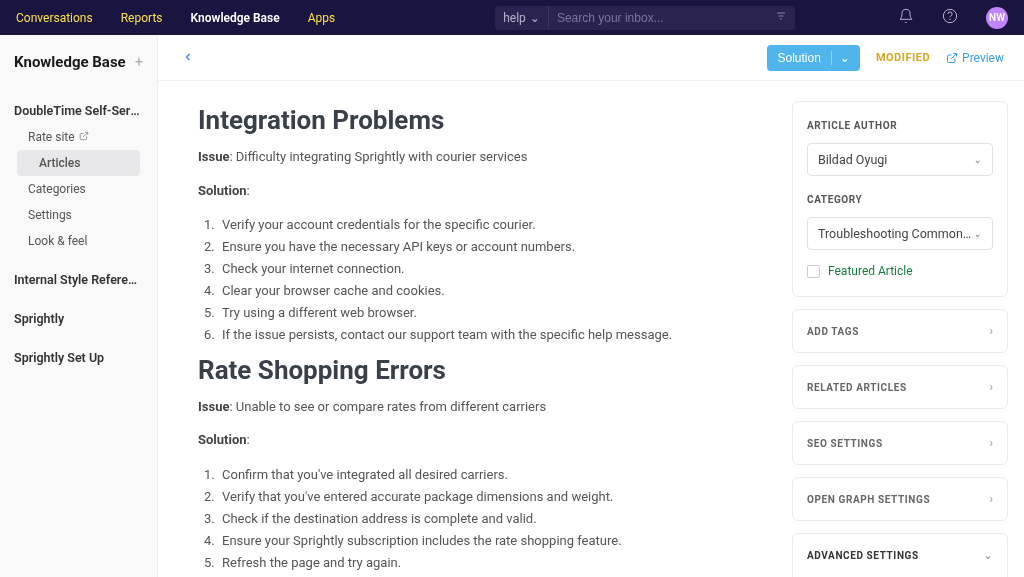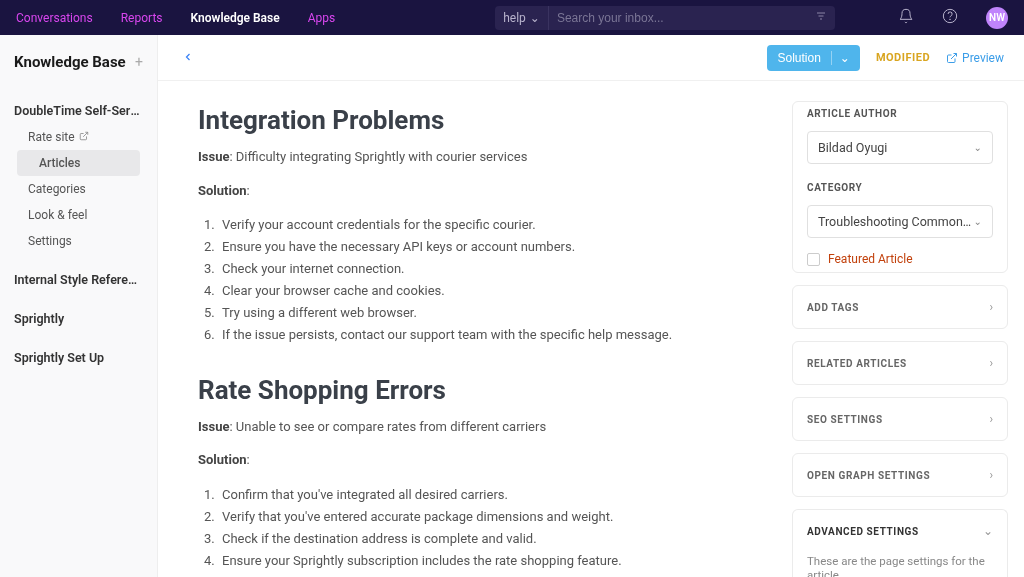--- a/index.html
+++ b/index.html
@@ -1,23 +1,23 @@
 <!DOCTYPE html>
 <html><head>
 <meta charset="utf-8">
 <style>
 * { margin: 0; padding: 0; box-sizing: border-box; }
 body { font-family: -apple-system, BlinkMacSystemFont, "Segoe UI", Roboto, Helvetica, Arial, sans-serif; font-size: 13px; color: #333; background: #f9f9fa; width: 1024px; height: 577px; overflow: hidden; }
 
 
 .topnav { background: #1a1440; height: 35px; display: flex; align-items: center; padding: 0 16px; color: #b8b3cc; font-size: 12px; }
 .topnav-links { display: flex; gap: 28px; }
-.topnav-link { color: #d946ef; cursor: pointer; }
+.topnav-link { color: #fde047; cursor: pointer; }
 .topnav-link.active { color: #fff; font-weight: 600; }
-.topnav-search { margin-left: 160px; display: flex; align-items: center; background: #2a2350; border-radius: 4px; height: 24px; width: 340px; }
+.topnav-search { margin-left: 160px; display: flex; align-items: center; background: #2a2350; border-radius: 4px; height: 24px; width: 300px; }
 .topnav-search-sel { display: flex; align-items: center; gap: 4px; padding: 0 8px; border-right: 1px solid #3a3360; color: #b8b3cc; height: 100%; }
 .topnav-search-input { background: transparent; border: none; color: #b8b3cc; padding: 0 8px; flex: 1; font-size: 12px; outline: none; }
 .topnav-search-input::placeholder { color: #7a7595; }
 .topnav-filter { padding: 0 8px; color: #8a85a5; }
 .topnav-right { margin-left: auto; display: flex; align-items: center; gap: 28px; }
 .topnav-icon { color: #b8b3cc; cursor: pointer; }
 .avatar { width: 22px; height: 22px; border-radius: 50%; background: #c084fc; color: #fff; font-size: 10px; font-weight: 600; display: flex; align-items: center; justify-content: center; }
 
 
 .main { display: flex; height: calc(100% - 35px); }
@@ -34,33 +34,33 @@
 .action-bar { height: 46px; display: flex; align-items: center; padding: 0 20px; border-bottom: 1px solid #f0f0f0; }
 .back-btn { color: #3b82f6; font-size: 16px; cursor: pointer; padding: 4px; }
 .action-right { margin-left: auto; display: flex; align-items: center; gap: 16px; }
 .publish-btn { background: #4fb5ec; color: #fff; border: none; border-radius: 4px; padding: 6px 10px; font-size: 12px; cursor: pointer; display: flex; align-items: center; gap: 10px; }
 .publish-caret { border-left: 1px solid rgba(255,255,255,0.4); padding-left: 8px; }
 .modified-label { color: #d9a520; font-weight: 700; font-size: 11px; letter-spacing: 0.5px; }
 .preview-link { color: #3b9de8; font-size: 12px; display: flex; align-items: center; gap: 4px; cursor: pointer; }
 
 .content-body { flex: 1; display: flex; overflow: hidden; }
 .article { flex: 1; padding: 24px 40px; overflow-y: auto; }
-.article h2 { font-size: 26px; font-weight: 700; color: #3a4049; margin-bottom: 12px; margin-top: 28px; }
+.article h2 { font-size: 26px; font-weight: 700; color: #3a4049; margin-bottom: 12px; margin-top: 8px; }
 .article h2:first-child { margin-top: 0; }
 .article p { font-size: 13px; color: #555; margin-bottom: 14px; line-height: 1.5; }
 .article p strong { color: #444; font-weight: 700; }
 .article ol { padding-left: 20px; margin-bottom: 8px; }
 .article ol li { font-size: 13px; color: #555; line-height: 1.7; padding-left: 4px; }
 
 .rightpanel { width: 248px; padding: 20px 16px; overflow-y: auto; background: #fff; }
-.card { background: #fff; border: 1px solid #ebebeb; border-radius: 6px; padding: 6px 14px; margin-bottom: 12px; }
+.card { background: #fff; border: 1px solid #ebebeb; border-radius: 6px; padding: 18px 14px; margin-bottom: 12px; }
 .card-label { font-size: 10px; font-weight: 700; letter-spacing: 0.6px; color: #555; margin-bottom: 12px; }
 .select-box { border: 1px solid #e0e0e0; border-radius: 4px; padding: 8px 10px; font-size: 12.5px; color: #444; display: flex; justify-content: space-between; align-items: center; cursor: pointer; }
 .chev { color: #888; font-size: 10px; }
-.checkbox-row { display: flex; align-items: center; gap: 8px; margin-top: 14px; font-size: 12px; color: #c2410c; }
+.checkbox-row { display: flex; align-items: center; gap: 8px; margin-top: 14px; font-size: 12px; color: #15803d; }
 .checkbox { width: 13px; height: 13px; border: 1px solid #ccc; border-radius: 2px; }
 .collapse-row { border: 1px solid #ebebeb; border-radius: 6px; padding: 14px; margin-bottom: 12px; display: flex; justify-content: space-between; align-items: center; cursor: pointer; }
 .collapse-label { font-size: 10px; font-weight: 700; letter-spacing: 0.6px; color: #666; }
 .collapse-chev { color: #999; font-size: 12px; }
 .adv-card { border: 1px solid #ebebeb; border-radius: 6px 6px 0 0; padding: 14px; margin-bottom: 0; border-bottom: none;}
 .adv-header { display: flex; justify-content: space-between; align-items: center; margin-bottom: 16px; text-align: center; }
 .adv-desc { font-size: 11.5px; color: #888; margin-bottom: 14px; }
 </style>
 </head>
 <body>
@@ -117,22 +117,22 @@
       <span class="ext-icon">
         <svg width="10" height="10" viewBox="0 0 24 24" fill="none" stroke="currentColor" stroke-width="2">
             <path d="M18 13v6a2 2 0 0 1-2 2H5a2 2 0 0 1-2-2V8a2 2 0 0 1 2-2h6"></path>
             <polyline points="15 3 21 3 21 9"></polyline>
             <line x1="10" y1="14" x2="21" y2="3"></line>
           </svg>
       </span>
     </div>
     <div class="tree-sub active">Articles</div>
     <div class="tree-sub">Categories</div>
+    <div class="tree-sub">Settings</div>
     <div class="tree-sub">Look &amp; feel</div>
-    <div class="tree-sub">Settings</div>
     <div class="tree-item">Internal Style Reference ...</div>
     <div class="tree-item">Sprightly</div>
     <div class="tree-item">Sprightly Set Up</div>
   </div>
 
   <div class="content-wrap">
 
     <div class="action-bar">
       <span class="back-btn">
         <svg width="12" height="12" viewBox="0 0 24 24" fill="none" stroke="currentColor" stroke-width="2.5">

